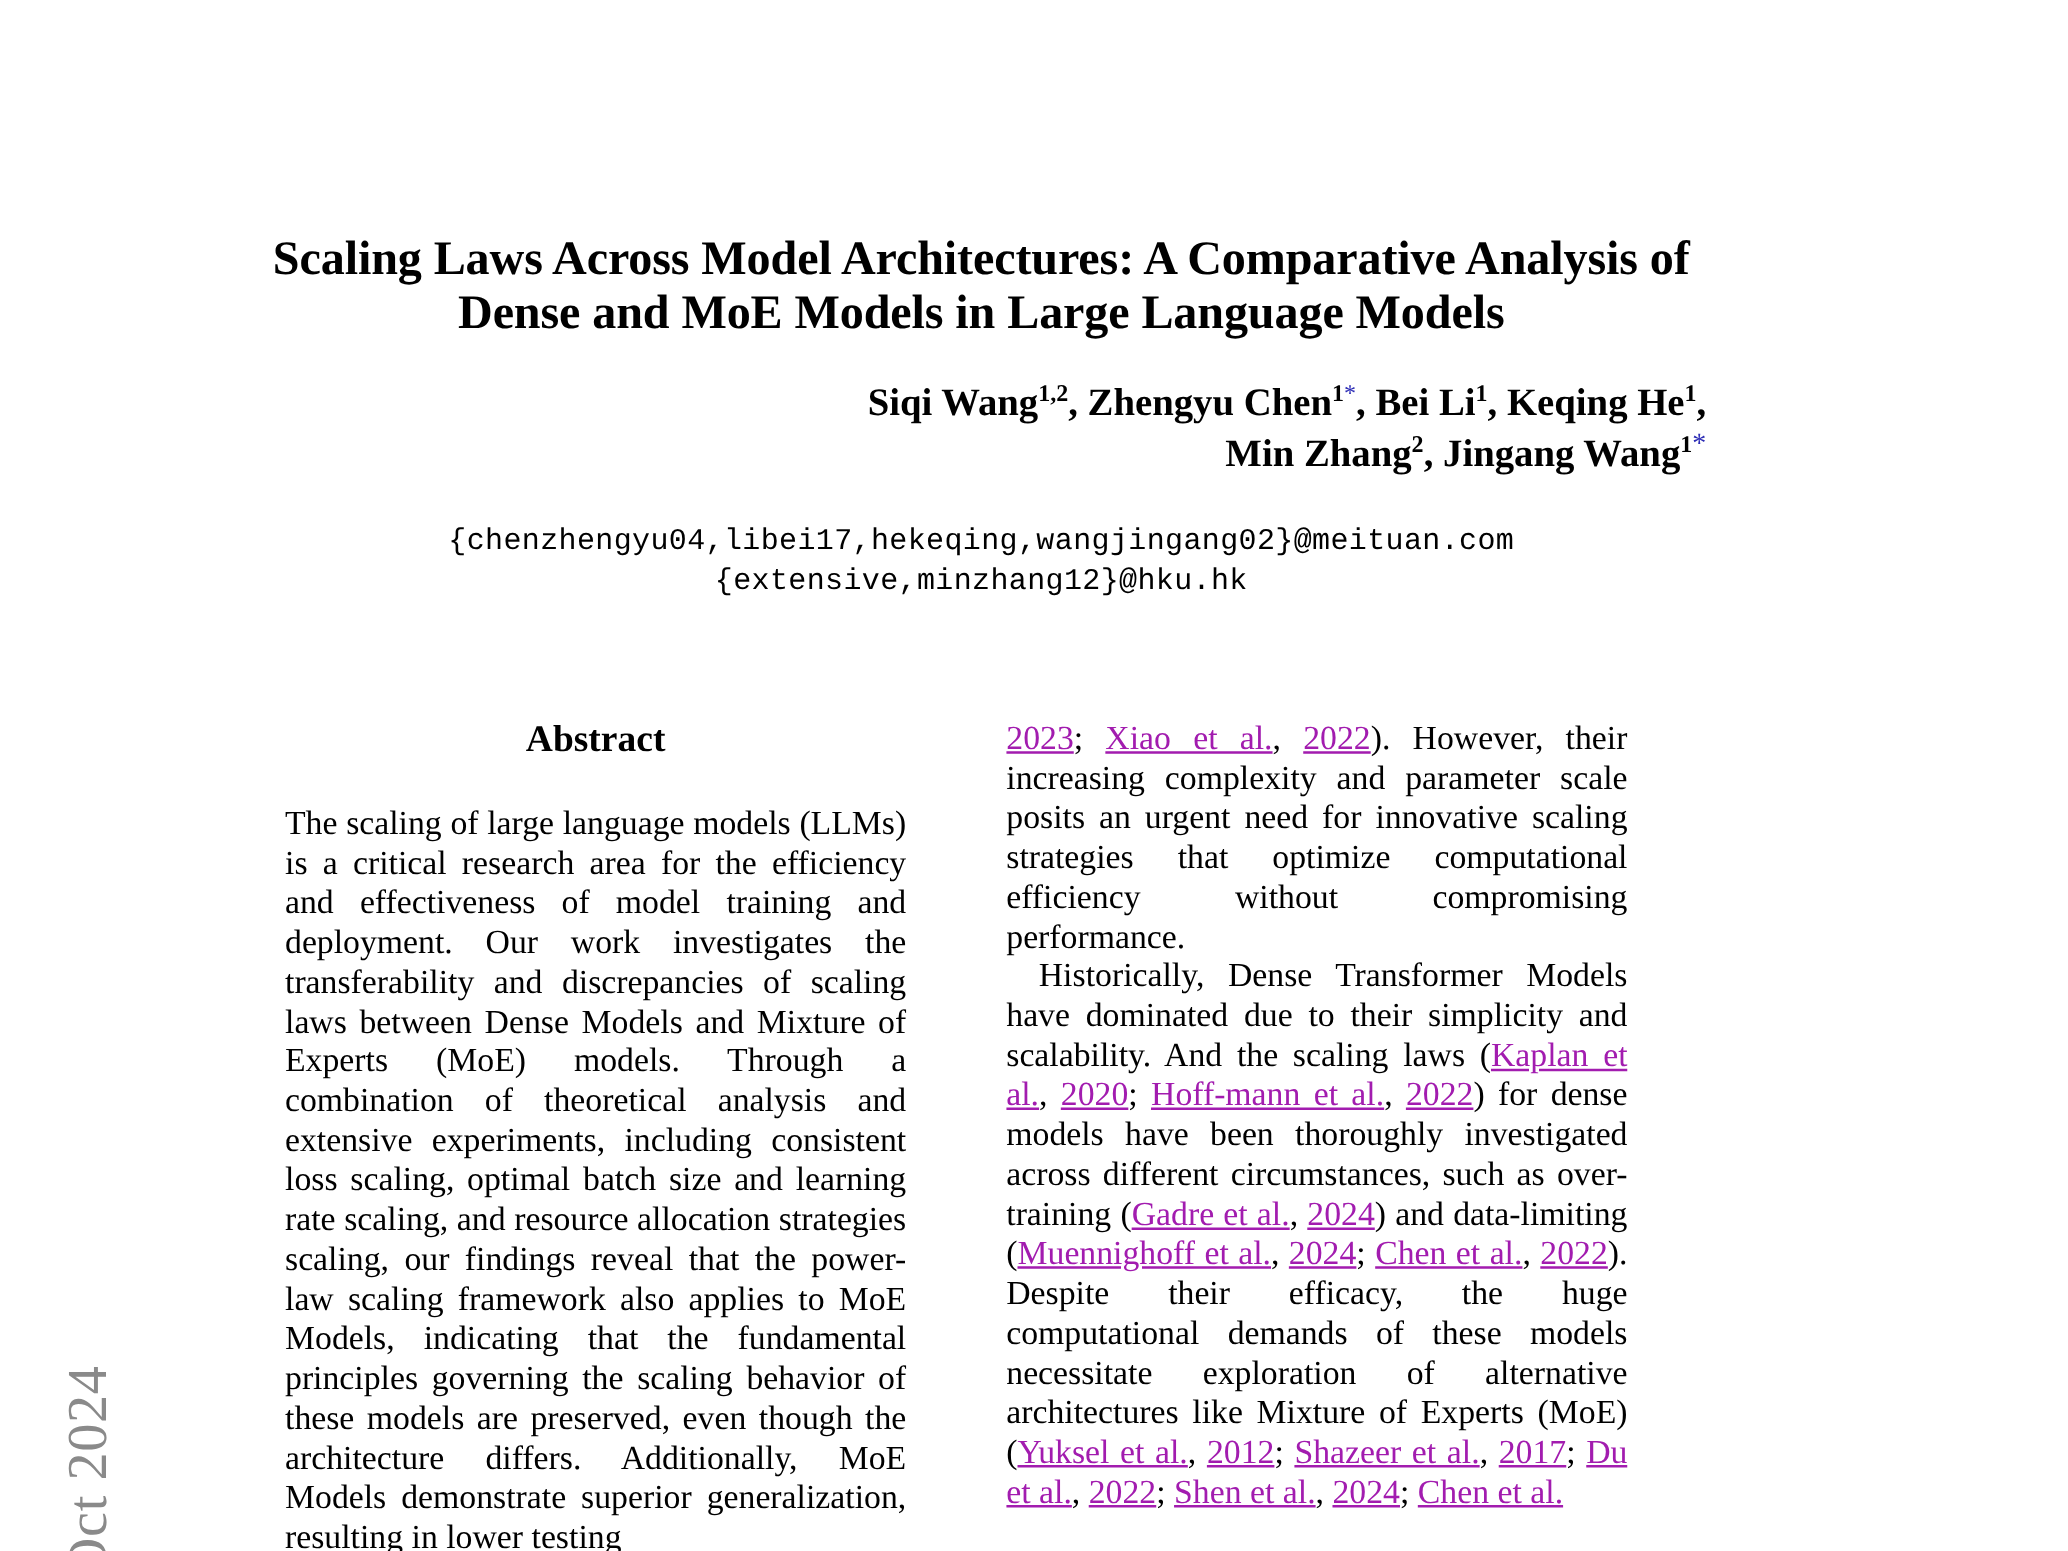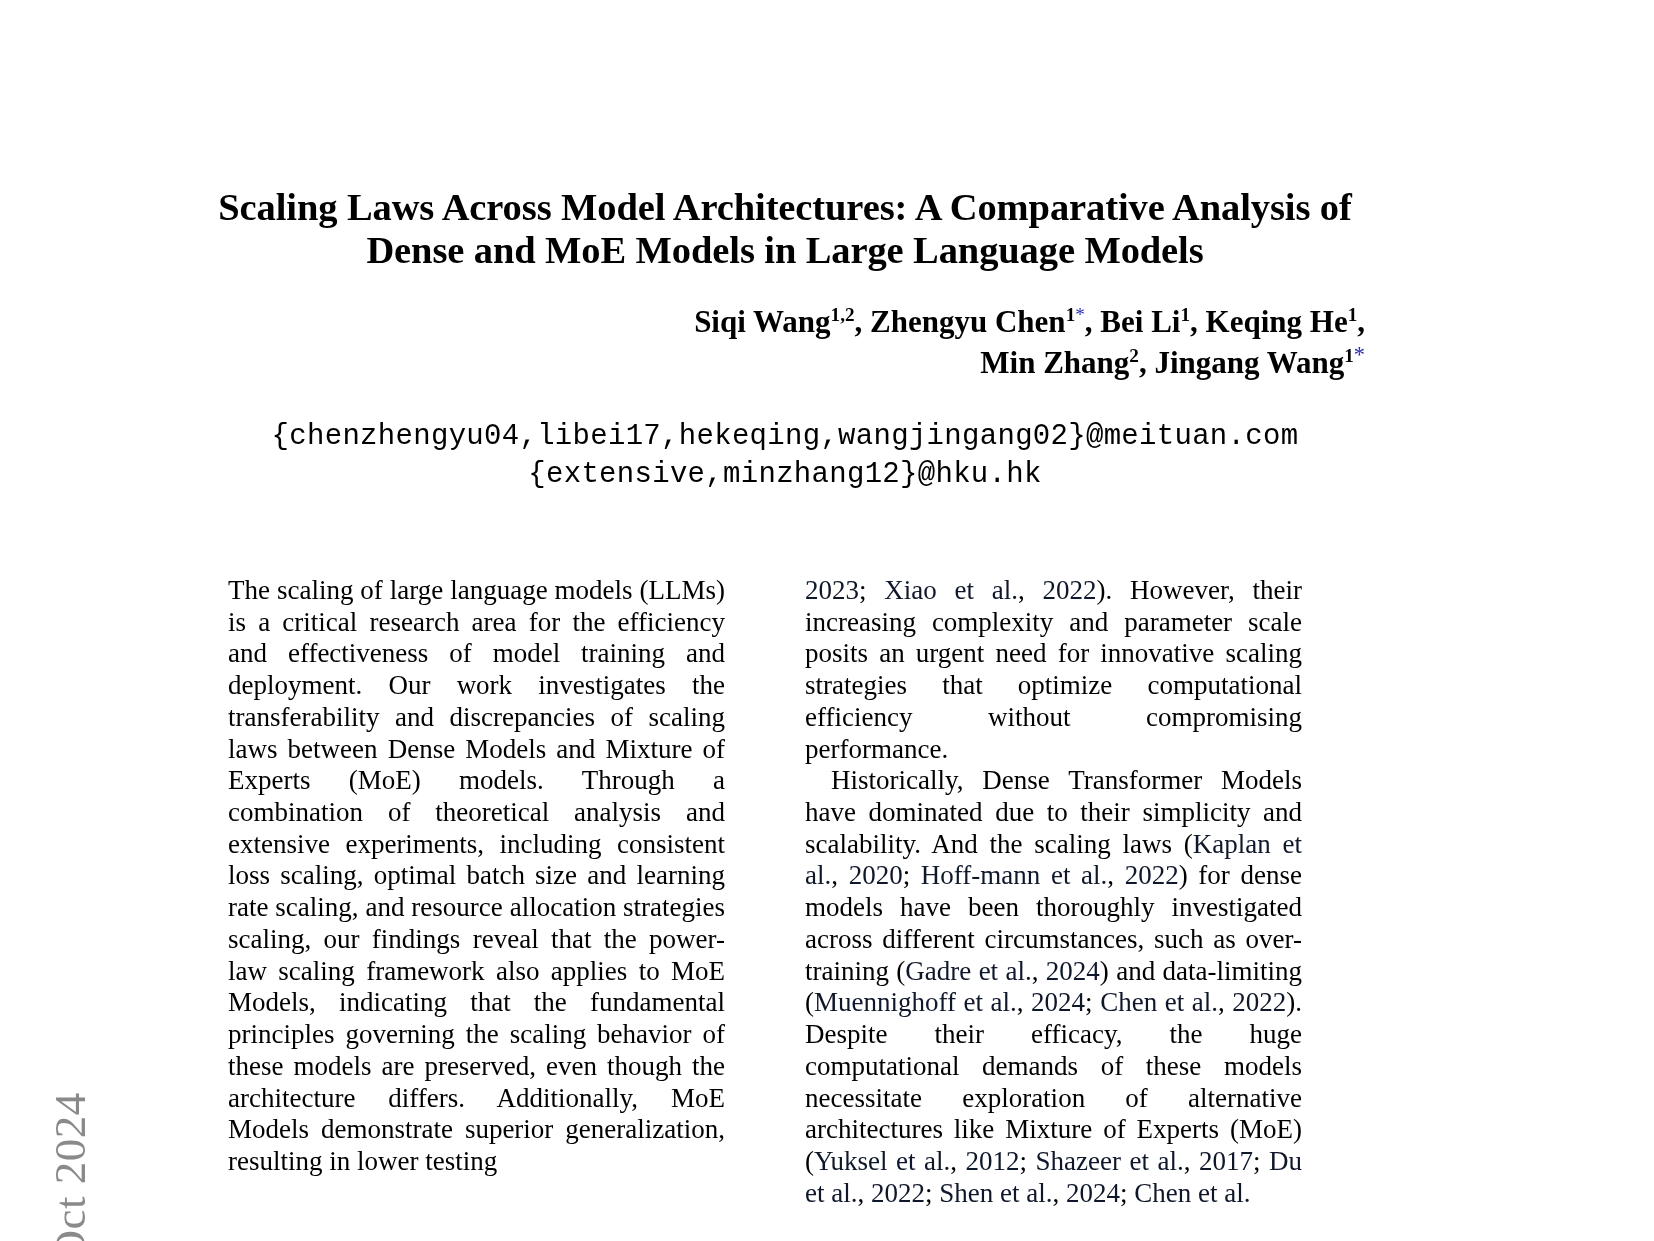--- a/index.html
+++ b/index.html
@@ -96,21 +96,21 @@
     font-size: 29px;
     line-height: 1.28;
   }
   #affil-block sup {
     font-size: 0.66em;
     vertical-align: super;
     line-height: 0;
   }
   .email-line {
     font-family: "Liberation Mono", "DejaVu Sans Mono", monospace;
-    font-size: 29px;
+    font-size: 24px;
     letter-spacing: 0.3px;
     line-height: 1.32;
   }
 
   
   #columns {
     position: absolute;
     left: 0;
     top: 575px;
     width: 1654px;
@@ -134,21 +134,21 @@
   }
   .body-text {
     margin: 0;
     font-size: 27px;
     line-height: 1.175;
     text-align: justify;
     text-justify: inter-word;
     hyphens: none;
   }
   .body-text.indent { text-indent: 26px; }
-  .cite { color: #0f172a; }
+  .cite { color: #a21caf; text-decoration: underline; }
 </style>
 </head>
 <body>
 
 <div id="page">
 
   <div id="arxiv-stamp">
     <div class="stamp-text">1  [cs.LG]  8 Oct 2024</div>
   </div>
 
@@ -169,20 +169,21 @@
   </div>
 
   <div id="affil-block">
     <div class="email-line">{chenzhengyu04,libei17,hekeqing,wangjingang02}@meituan.com</div>
     <div class="email-line">{extensive,minzhang12}@hku.hk</div>
   </div>
 
   <div id="columns">
 
     <div class="column" id="left-column">
+      <h2 id="abstract-heading">Abstract</h2>
       <p class="body-text">The scaling of large language models (LLMs) is a critical research area for the efficiency and effectiveness of model training and deployment. Our work investigates the transferability and discrepancies of scaling laws between Dense Models and Mixture of Experts (MoE) models. Through a combination of theoretical analysis and extensive experiments, including consistent loss scaling, optimal batch size and learning rate scaling, and resource allocation strategies scaling, our findings reveal that the power-law scaling framework also applies to MoE Models, indicating that the fundamental principles governing the scaling behavior of these models are preserved, even though the architecture differs. Additionally, MoE Models demonstrate superior generalization, resulting in lower testing</p>
     </div>
 
     <div class="column" id="right-column">
       <p class="body-text"><span class="cite">2023</span><span>; </span><span class="cite">Xiao et al.</span><span>, </span><span class="cite">2022</span><span>). However, their increasing complexity and parameter scale posits an urgent need for innovative scaling strategies that optimize computational efficiency without compromising performance.</span></p>
 
       <p class="body-text indent"><span>Historically, Dense Transformer Models have dominated due to their simplicity and scalability. And the scaling laws (</span><span class="cite">Kaplan et al.</span>, <span class="cite">2020</span>; <span class="cite">Hoff-mann et al.</span>, <span class="cite">2022</span><span>) for dense models have been thoroughly investigated across different circumstances, such as over-training (</span><span class="cite">Gadre et al.</span>, <span class="cite">2024</span><span>) and data-limiting (</span><span class="cite">Muennighoff et al.</span>, <span class="cite">2024</span>; <span class="cite">Chen et al.</span>, <span class="cite">2022</span><span>). Despite their efficacy, the huge computational demands of these models necessitate exploration of alternative architectures like Mixture of Experts (MoE) (</span><span class="cite">Yuksel et al.</span>, <span class="cite">2012</span>; <span class="cite">Shazeer et al.</span>, <span class="cite">2017</span>; <span class="cite">Du et al.</span>, <span class="cite">2022</span>; <span class="cite">Shen et al.</span>, <span class="cite">2024</span>; <span class="cite">Chen et al.</span></p>
     </div>
 
   </div>

